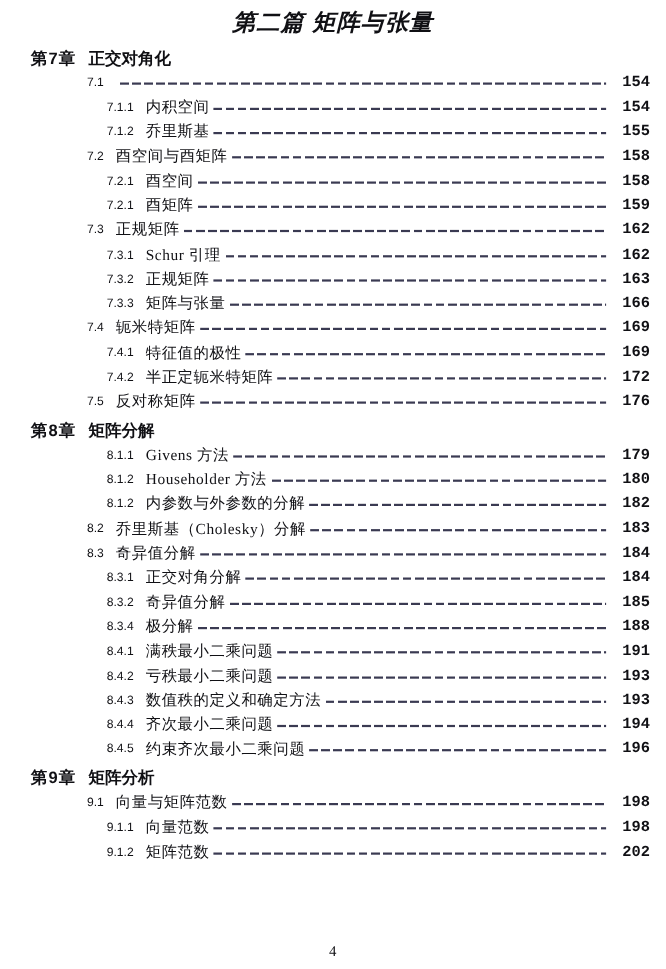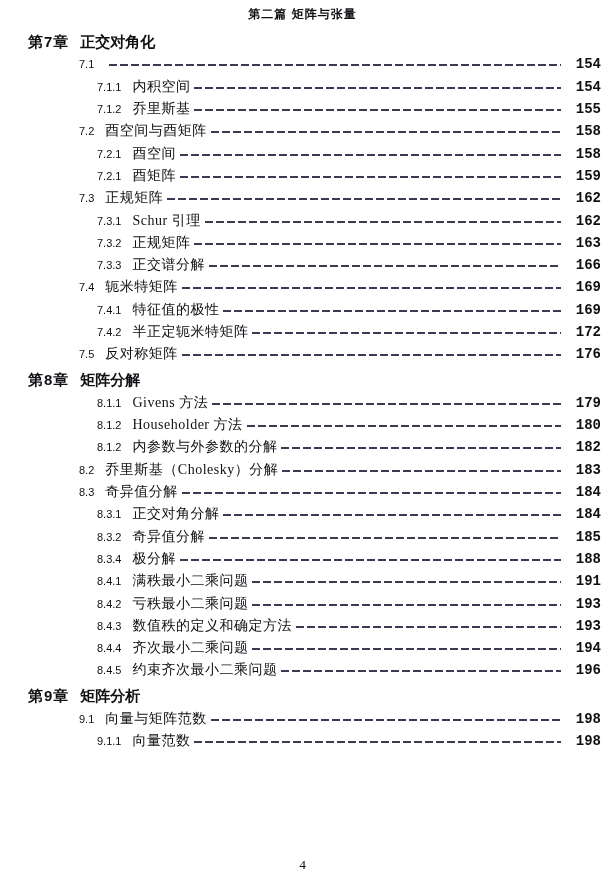--- a/index.html
+++ b/index.html
@@ -9,29 +9,30 @@
     color: var(--text-color, #101014);
     font-family: "Liberation Serif", serif;
     position: relative;
     overflow: hidden;
   }
   .part-title {
     margin: 6px 0 8px 0;
     text-align: center;
     font-family: "Liberation Sans", sans-serif;
     font-weight: bold;
-    font-size: 12px;
+    font-size: 21px;
     letter-spacing: 1px;
+    font-style: italic;
   }
   .toc { }
   .row {
     display: flex;
     align-items: center;
     height: 22.3px;
-    padding-right: 4px;
+    padding-right: 14px;
     font-size: 14px;
     white-space: nowrap;
   }
   .chapter-row {
     font-family: "Liberation Sans", sans-serif;
     font-weight: bold;
     font-size: 15px;
     padding-left: 28px;
     margin-top: 4px;
   }
@@ -125,21 +126,21 @@
       <span class="pg">162</span>
     </div>
     <div class="row section-row lvl2">
       <span class="sec-num">7.3.2</span>
       <span class="sec-title">正规矩阵</span>
       <span class="leader"></span>
       <span class="pg">163</span>
     </div>
     <div class="row section-row lvl2">
       <span class="sec-num">7.3.3</span>
-      <span class="sec-title">正交谱分解</span>
+      <span class="sec-title">矩阵与张量</span>
       <span class="leader"></span>
       <span class="pg">166</span>
     </div>
     <div class="row section-row lvl1">
       <span class="sec-num">7.4</span>
       <span class="sec-title">轭米特矩阵</span>
       <span class="leader"></span>
       <span class="pg">169</span>
     </div>
     <div class="row section-row lvl2">
@@ -251,15 +252,21 @@
       <span class="sec-title">向量与矩阵范数</span>
       <span class="leader"></span>
       <span class="pg">198</span>
     </div>
     <div class="row section-row lvl2">
       <span class="sec-num">9.1.1</span>
       <span class="sec-title">向量范数</span>
       <span class="leader"></span>
       <span class="pg">198</span>
     </div>
+    <div class="row section-row lvl2">
+      <span class="sec-num">9.1.2</span>
+      <span class="sec-title">矩阵范数</span>
+      <span class="leader"></span>
+      <span class="pg">202</span>
+    </div>
   </div>
 
 <div class="footer-page-number">4</div>
 
 </body></html>

